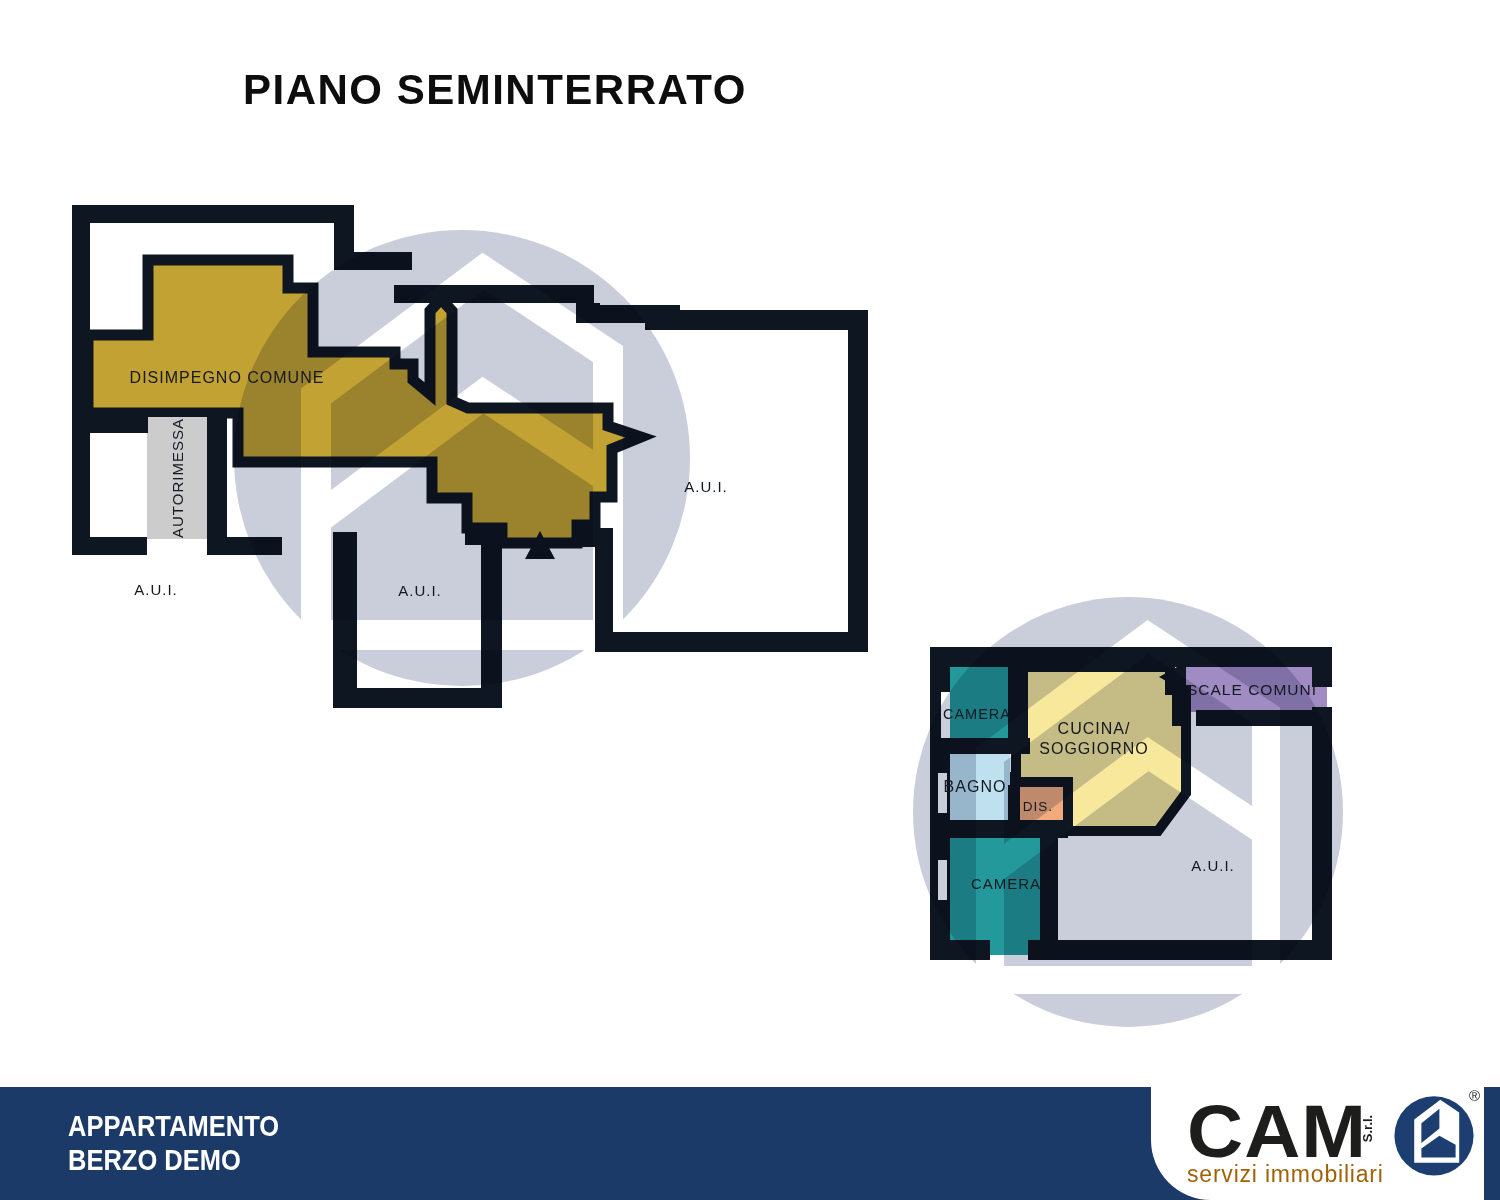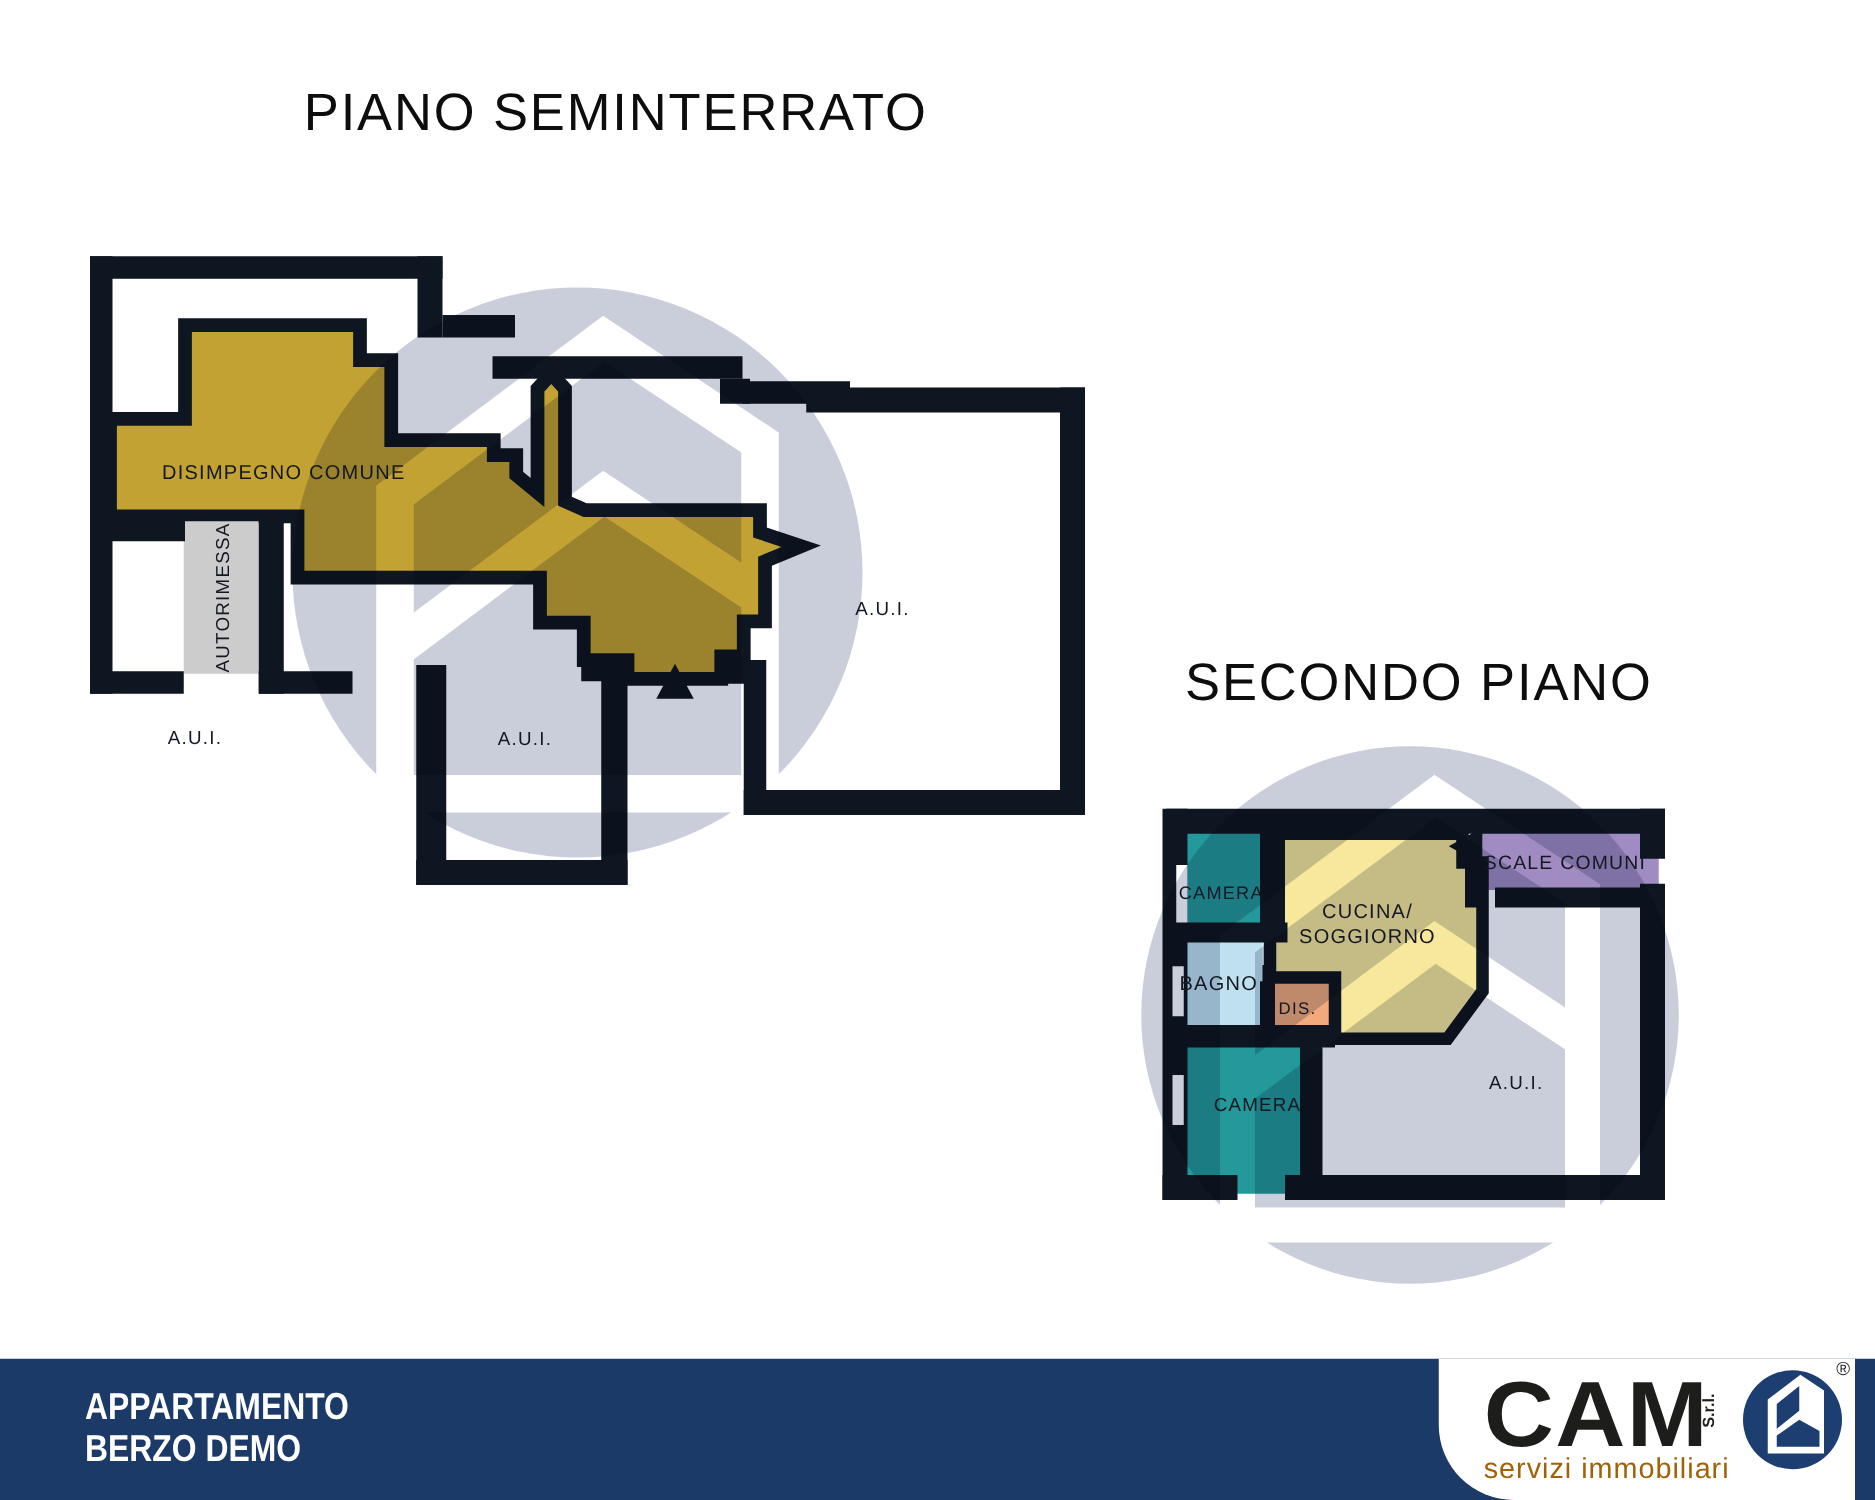--- a/index.html
+++ b/index.html
@@ -1,18 +1,18 @@
 <!DOCTYPE html>
 <html><head>
 <meta charset="utf-8">
 <style>
   html,body{margin:0;padding:0;background:#ffffff;}
   #page{position:relative;width:1500px;height:1200px;background:#ffffff;overflow:hidden;
         font-family:"Liberation Sans",sans-serif;}
-  .floor-title{position:absolute;color:#0d0d0d;font-weight:400;font-size:42px;
+  .floor-title{position:absolute;color:#0d0d0d;font-weight:700;font-size:42px;
         letter-spacing:1.5px;white-space:nowrap;}
   #title-1{left:243px;top:66px;}
   #title-2{left:948px;top:522px;}
   svg text{font-family:"Liberation Sans",sans-serif;}
   .lbl{fill:#141821;letter-spacing:1px;}
   .w{fill:#0e1621;}
   .gap{fill:#ffffff;}
   
   #footer{position:absolute;left:0;top:1087px;width:1500px;height:113px;}
   #footer-bar{position:absolute;inset:0;}
@@ -28,21 +28,20 @@
   #cam-reg{position:absolute;left:318px;top:0px;font-size:15px;color:#1d1d1b;}
   #cam-tagline{position:absolute;left:36px;top:74px;font-size:23px;color:#a16207;
        letter-spacing:0.8px;white-space:nowrap;}
 </style>
 </head>
 <body>
 
 <div id="page">
 
   <div id="title-1" class="floor-title">PIANO SEMINTERRATO</div>
-  <div id="title-2" class="floor-title">SECONDO PIANO</div>
 
   <svg width="1500" height="1200" viewBox="0 0 1500 1200" xmlns="http://www.w3.org/2000/svg">
 
     <g>
 
       <path stroke="#0e1621" stroke-width="11" stroke-linejoin="miter" d="M148,260 L288,260 L288,288 L313,288 L313,352 L395,352 L395,364 L413,364
                L413,380 L430,394 L430,311 L441,299 L452,311 L452,401 L468,408 L608,408
                L608,426 L641,437 L612,449 L612,497 L595,497 L595,525 L577,525 L577,543
                L502,543 L502,528 L467,528 L467,498 L432,498 L432,462 L238,462 L238,413
                L88,413 L88,335 L148,335 Z" fill="#c2a233"></path>

